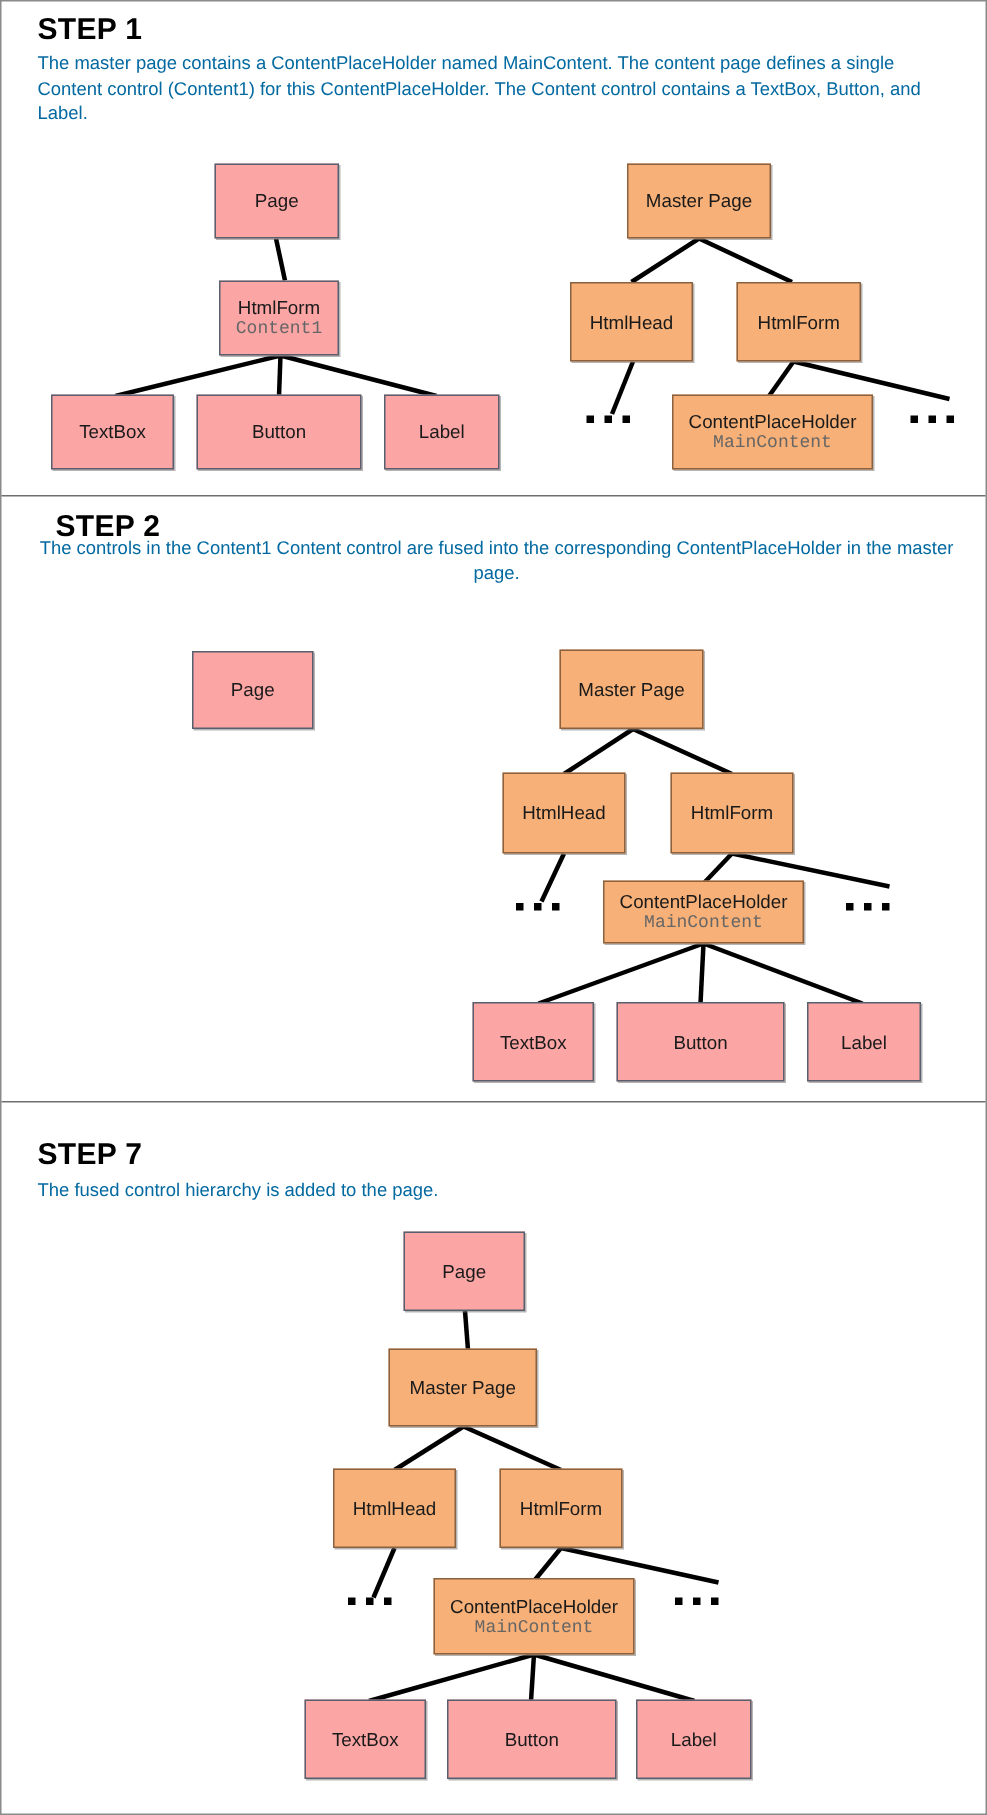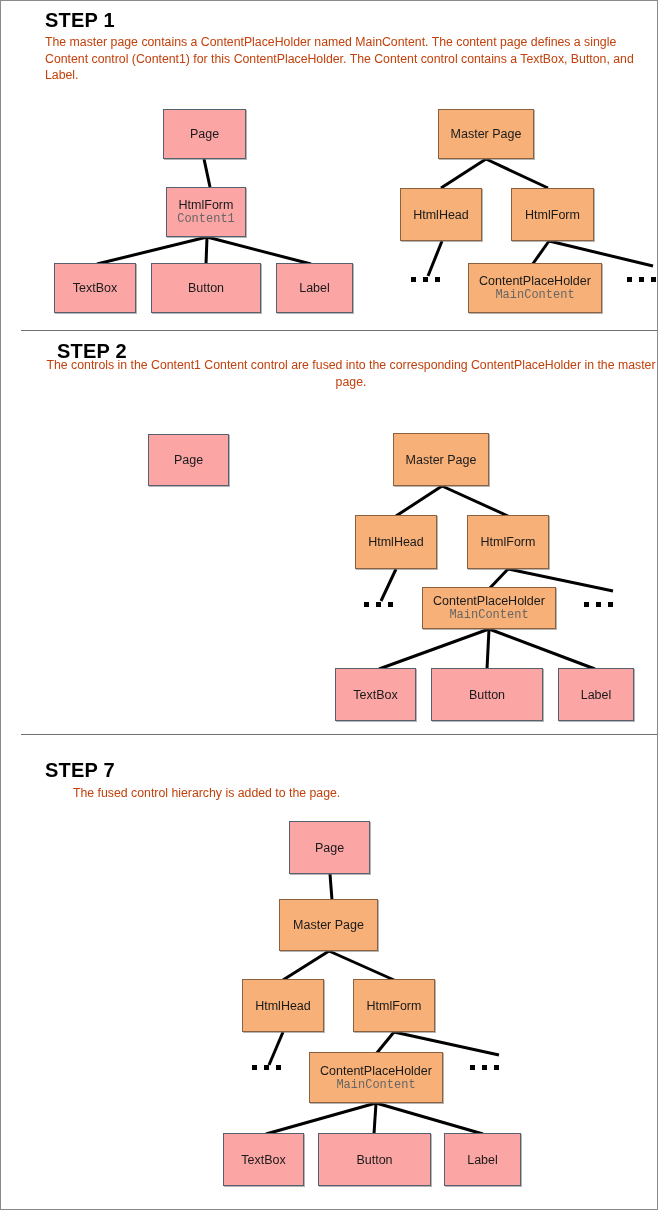--- a/index.html
+++ b/index.html
@@ -8,40 +8,39 @@
     font-family:"Liberation Sans", sans-serif;
     color:#000;
     overflow:hidden;
   }
   #page{
     position:relative;
     width:658px;height:1210px;
     box-sizing:border-box;
     border:1px solid #8a8a8a;
     background:#fff;
-    padding-left:20px;
   }
   .section{position:relative;box-sizing:border-box;}
   .sec-divider{
     position:absolute;left:0;right:0;height:0;
     border-top:1px solid #6f6f6f;
   }
   .step-title{
     position:absolute;
     font-size:20px;
     font-weight:bold;
     letter-spacing:0.2px;
     line-height:22px;
     color:#000;
   }
   .step-desc{
     position:absolute;
     font-size:12.3px;
     line-height:16.6px;
-    color:#c2410c;
+    color:#0369a1;
   }
   svg{position:absolute;left:0;top:0;overflow:visible;}
   .lnk{stroke:#000;stroke-width:3;stroke-linecap:butt;}
   .nodebox{position:absolute;box-sizing:border-box;
     display:flex;flex-direction:column;align-items:center;justify-content:center;
     border:1px solid #4d4d4d;
     box-shadow:1px 1px 0 rgba(120,120,120,0.55);
   }
   .blue{background:#fca5a5;border-color:#57606e;}
   .orange{background:#f7b077;border-color:#8a6240;}
@@ -175,21 +174,21 @@
       <i></i>
         <i></i>
         <i></i>
     </div>
 
     <div class="sec-divider" style="top:733px;"></div>
   </div>
 
   <div class="section">
     <div class="step-title" style="left:24px;top:758px;">STEP 7</div>
-    <div class="step-desc" style="left:24px;top:784px;width:600px;margin-left:28px;">The fused control hierarchy is added to the page.</div>
+    <div class="step-desc" style="left:24px;top:784px;width:600px;">The fused control hierarchy is added to the page.</div>
 
     <svg width="658" height="1210" aria-hidden="true">
       <line class="lnk" x1="309" y1="873" x2="311" y2="899"></line>
       <line class="lnk" x1="308" y1="950" x2="262" y2="979"></line>
       <line class="lnk" x1="308" y1="950" x2="373" y2="979"></line>
       <line class="lnk" x1="262" y1="1031" x2="248" y2="1064"></line>
       <line class="lnk" x1="373" y1="1031" x2="355" y2="1053"></line>
       <line class="lnk" x1="373" y1="1031" x2="478" y2="1054"></line>
       <line class="lnk" x1="355" y1="1102" x2="245" y2="1133"></line>
       <line class="lnk" x1="355" y1="1102" x2="353" y2="1133"></line>

